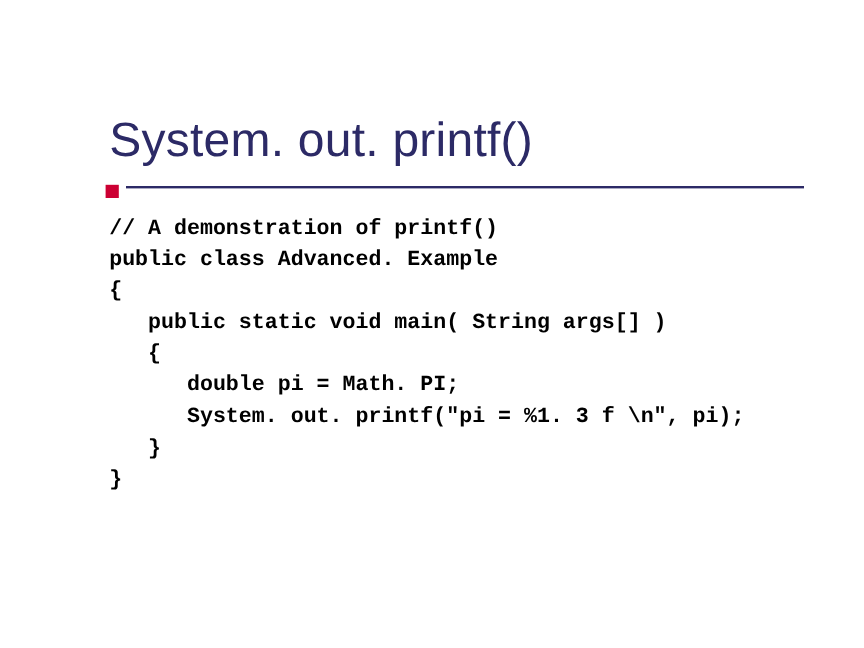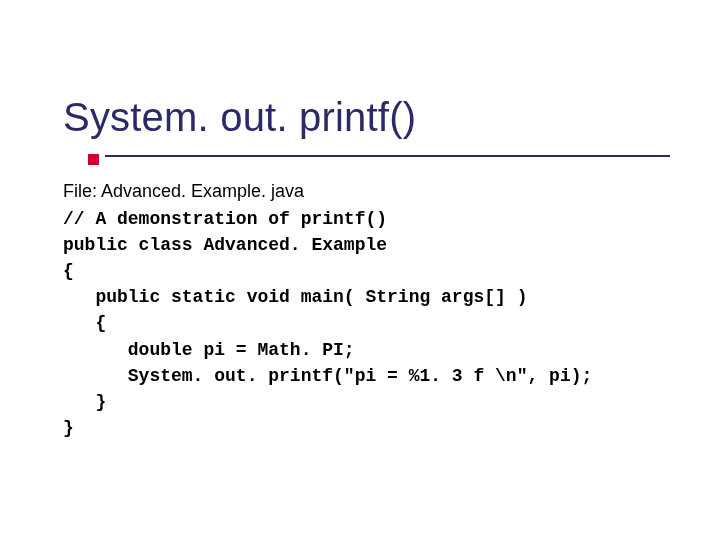--- a/index.html
+++ b/index.html
@@ -9,21 +9,21 @@
     height: 540px;
     background: #ffffff;
     font-family: Arial, Helvetica, sans-serif;
     color: #000;
   }
   .slide {
     position: relative;
     width: 720px;
     height: 540px;
     box-sizing: border-box;
-    padding: 95px 40px 40px 63px;
+    padding: 95px 40px 40px 91px;
   }
   .accent-square {
     position: absolute;
     left: 88px;
     top: 154px;
     width: 11px;
     height: 11px;
     background: #cc0033;
   }
   .title {
@@ -63,21 +63,20 @@
 </head>
 <body>
 
 <div class="slide">
   <div class="accent-square"></div>
 
   <h1 class="title">System. out. printf()</h1>
   <div class="underline"></div>
 
   <div class="body">
-    <div class="file-line">File:  Advanced. Example. java</div>
     <div class="code" id="code-block">// A demonstration of printf()
 public class Advanced. Example
 {
    public static void main( String args[] )
    {
       double pi = Math. PI;
       System. out. printf("pi = %1. 3 f \n", pi);
    }
 }</div>
   </div>

